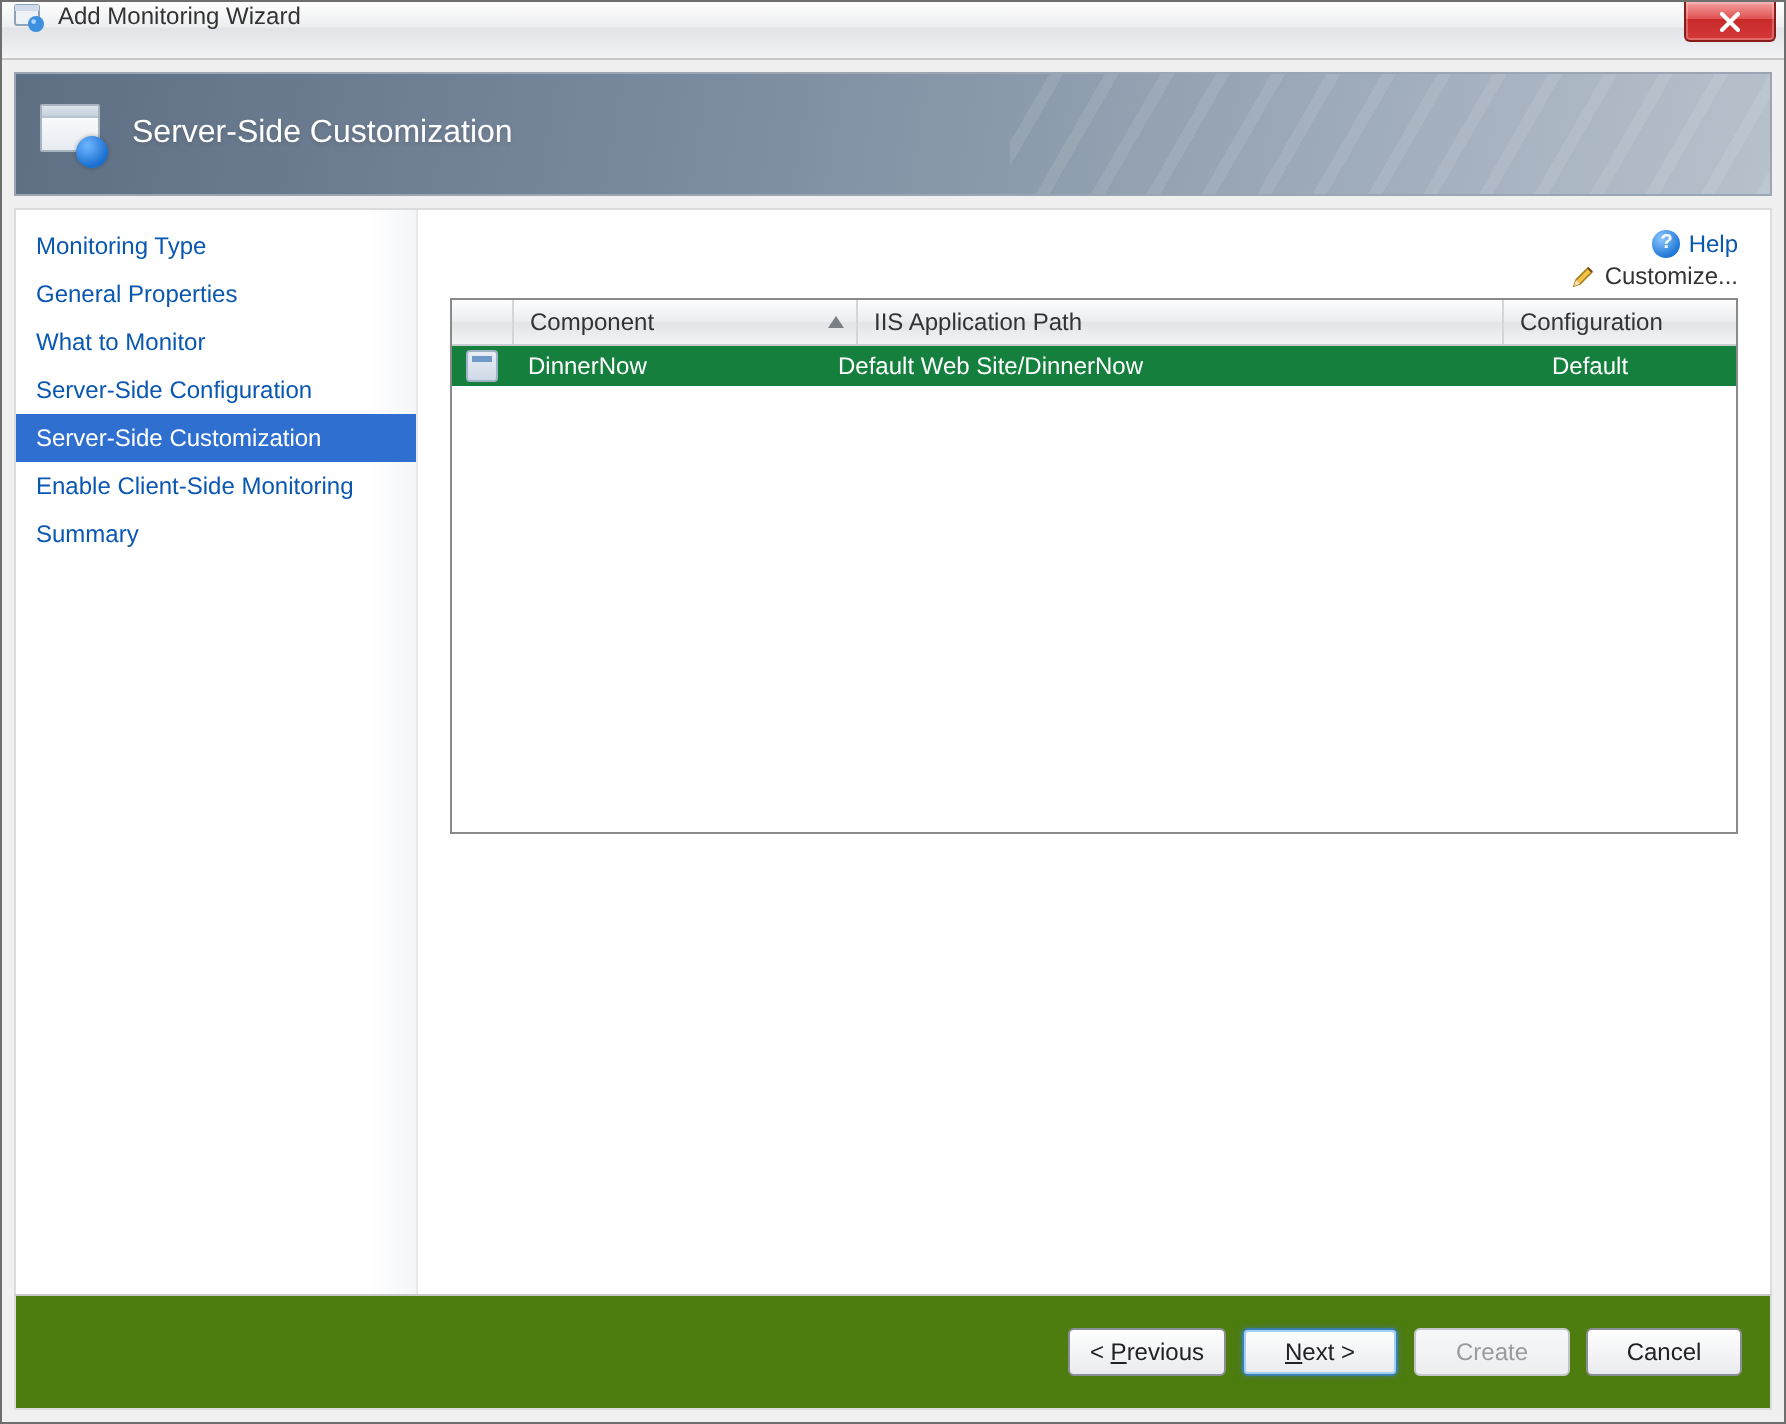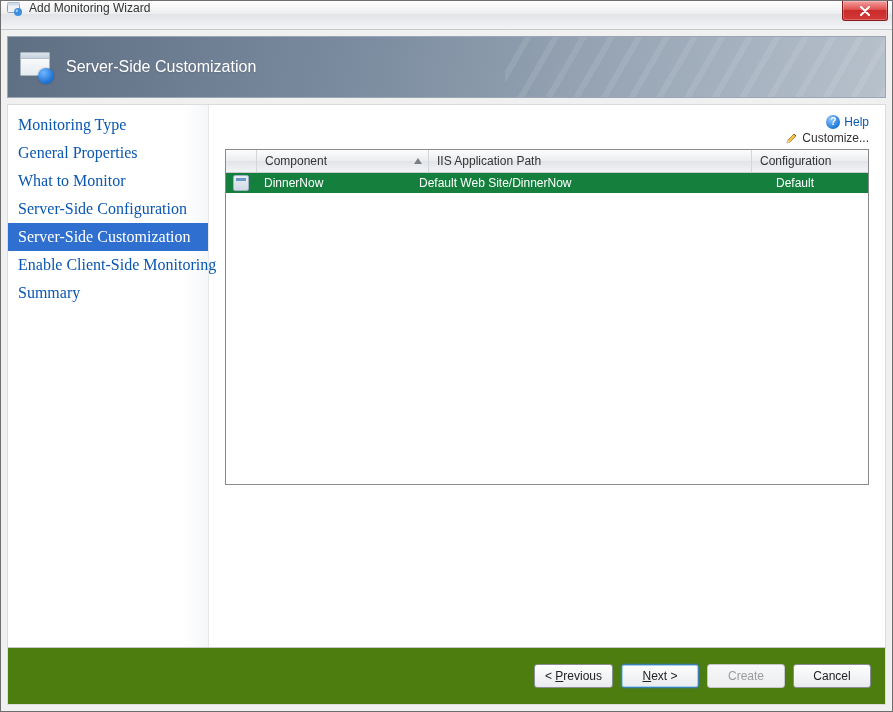--- a/index.html
+++ b/index.html
@@ -130,22 +130,21 @@
     width: 200px;
     background: linear-gradient(to right, #ffffff 0%, #ffffff 88%, #f4f6f8 100%);
     border-right: 1px solid #e6e9ec;
     padding-top: 6px;
   }
   .step {
     padding: 5px 10px;
     color: #0a57b0;
     cursor: pointer;
     white-space: nowrap;
-    font-size: 16px;
-    font-family: Liberation Serif, serif;
+    font-size: 12px;
   }
   .step.active {
     background: #2f6fd0;
     color: #fff;
   }
 
   .content {
     flex: 1;
     padding: 10px 16px 10px 16px;
     display: flex;
@@ -191,21 +190,21 @@
     color: #333;
     cursor: pointer;
   }
   .customize-btn .pencil {
     width: 12px; height: 12px;
   }
 
   .grid {
     border: 1px solid #8a8a8a;
     flex: 0 0 auto;
-    height: 336px;
+    height: 268px;
     background: #fff;
     display: flex;
     flex-direction: column;
     box-sizing: border-box;
   }
   .grid-header {
     display: flex;
     height: 22px;
     background: linear-gradient(to bottom, #fdfdfd, #ebedef 48%, #e2e4e7 52%, #f3f4f6);
     border-bottom: 1px solid #c9cdd1;

